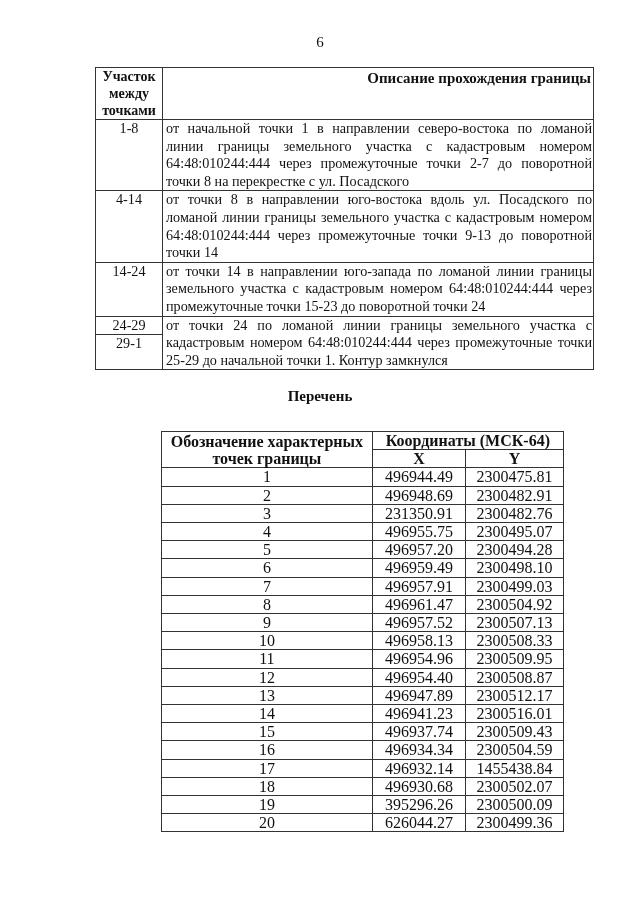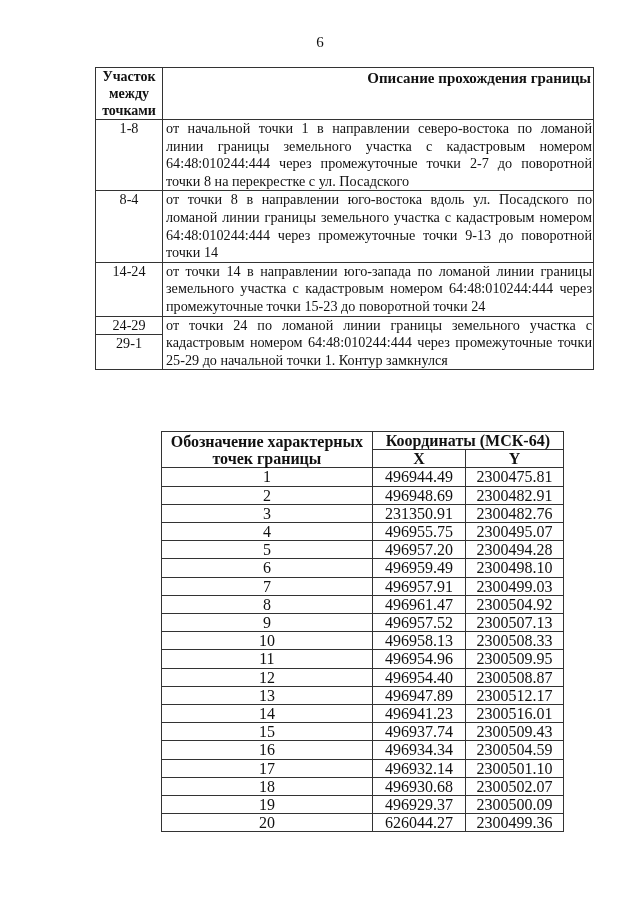--- a/index.html
+++ b/index.html
@@ -51,38 +51,39 @@
       <span>между</span><br>
       <span>точками</span>
     </th>
     <th class="head-desc">Описание прохождения границы</th>
   </tr>
   <tr>
     <td class="col-seg">1-8</td>
     <td class="desc">от начальной точки 1 в направлении северо-востока по ломаной линии границы земельного участка с кадастровым номером 64:48:010244:444 через промежуточные точки 2-7 до поворотной точки 8 на перекрестке с ул. Посадского</td>
   </tr>
   <tr>
-    <td class="col-seg">8-4</td>
+    <td class="col-seg">4-14</td>
     <td class="desc">от точки 8 в направлении юго-востока вдоль ул. Посадского по ломаной линии границы земельного участка с кадастровым номером 64:48:010244:444 через промежуточные точки 9-13 до поворотной точки 14</td>
   </tr>
   <tr>
     <td class="col-seg">14-24</td>
     <td class="desc">от точки 14 в направлении юго-запада по ломаной линии границы земельного участка с кадастровым номером 64:48:010244:444 через промежуточные точки 15-23 до поворотной точки 24</td>
   </tr>
   <tr>
     <td class="col-seg">24-29</td>
     <td class="desc" rowspan="2">от точки 24 по ломаной линии границы земельного участка с кадастровым номером 64:48:010244:444 через промежуточные точки 25-29 до начальной точки 1. Контур замкнулся</td>
   </tr>
   <tr>
     <td class="col-seg" style="height:34px;">29-1</td>
   </tr>
 </tbody>
   </table>
 
 <div class="list-title">
+  <div>Перечень</div>
 </div>
 
 <table class="coord-table">
   <tbody>
       <tr>
     <th class="c-name" rowspan="2">Обозначение характерных точек границы</th>
     <th colspan="2" class="underline">Координаты (МСК-64)</th>
   </tr>
   <tr>
     <th class="c-x">X</th>
@@ -166,30 +167,30 @@
         <td>2300509.43</td>
       </tr>
       <tr>
         <td>16</td>
         <td>496934.34</td>
         <td>2300504.59</td>
       </tr>
       <tr>
         <td>17</td>
         <td>496932.14</td>
-        <td>2300501.10</td>
+        <td>1455438.84</td>
       </tr>
       <tr>
         <td>18</td>
         <td>496930.68</td>
         <td>2300502.07</td>
       </tr>
       <tr>
         <td>19</td>
-        <td>496929.37</td>
+        <td>395296.26</td>
         <td>2300500.09</td>
       </tr>
       <tr>
         <td>20</td>
         <td>626044.27</td>
         <td>2300499.36</td>
       </tr>
     </tbody>
 </table>
 

